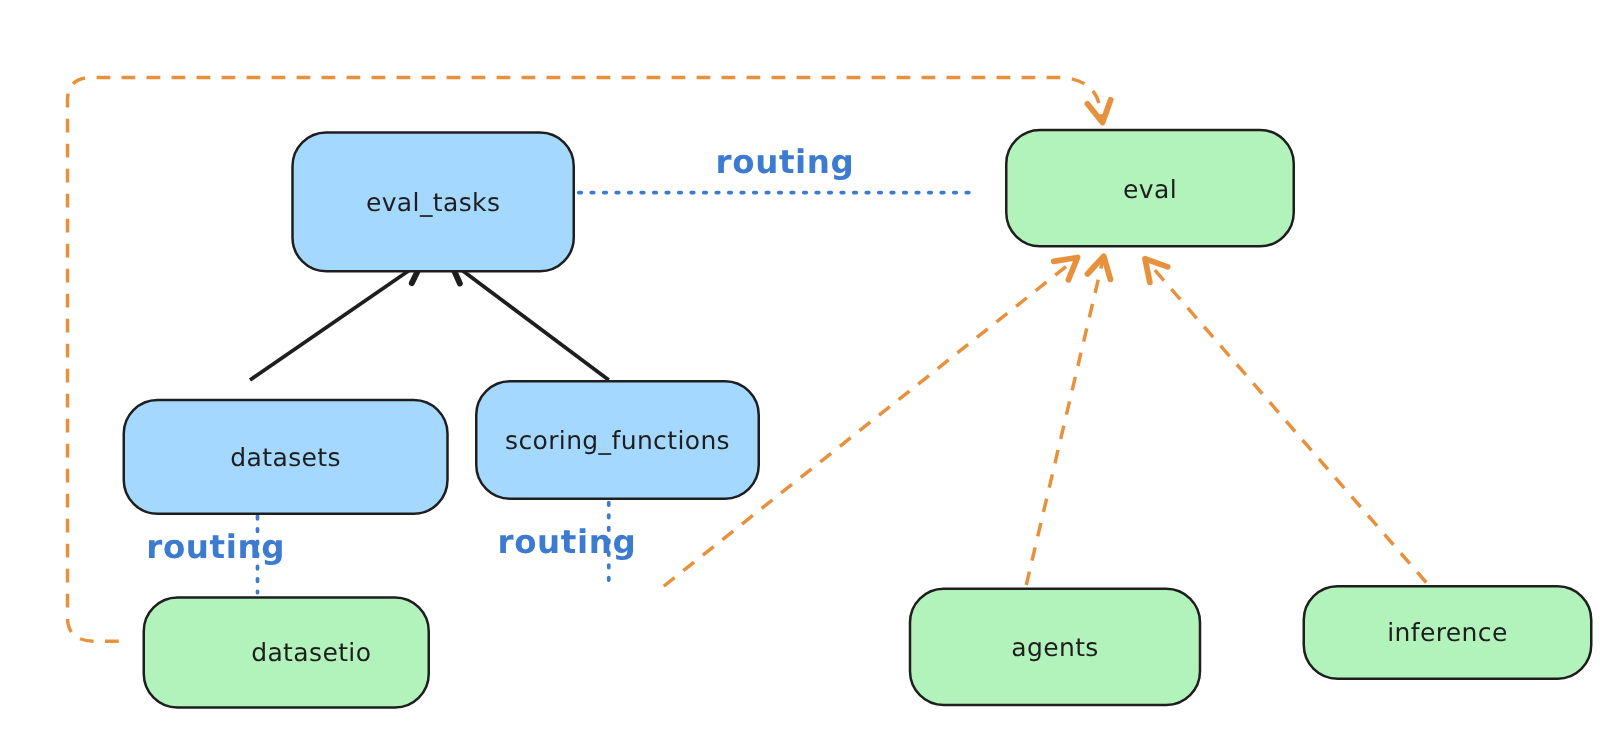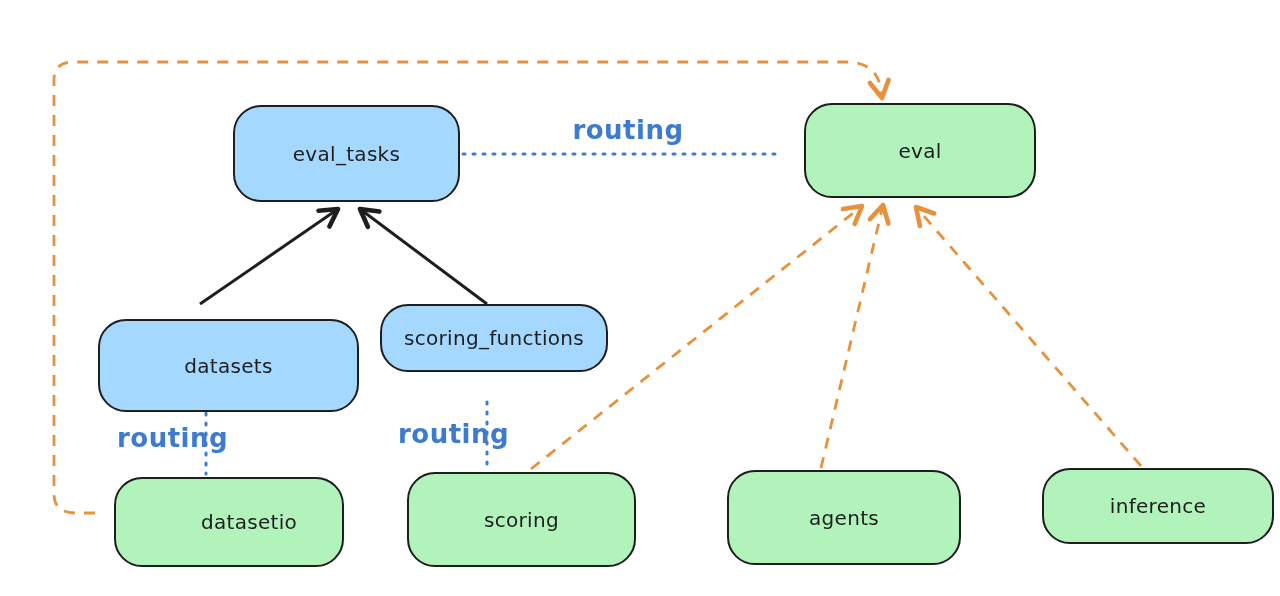--- a/index.html
+++ b/index.html
@@ -72,43 +72,40 @@
     <path class="edge dotted stroke-blue" d="M463,154 L783,154"></path>
     <path class="edge dotted stroke-blue" d="M206,403 L206,474"></path>
     <path class="edge dotted stroke-blue" d="M487,402 L487,469"></path>
 
     <path class="edge dashed stroke-orange" d="M95,513 L76,513 Q54,513 54,494 L54,80 Q54,62 74,62 L850,62 Q876,64 880,86 L882,98" marker-end="url(#arrow-orange)"></path>
     <path class="edge dashed stroke-orange" d="M531,469 L862,206" marker-end="url(#arrow-orange)"></path>
     <path class="edge dashed stroke-orange" d="M821,468 L883,205" marker-end="url(#arrow-orange)"></path>
     <path class="edge dashed stroke-orange" d="M1141,466 L916,207" marker-end="url(#arrow-orange)"></path>
   </svg>
 
-  <div class="node api" style="left:233px; top:105px; width:227px; height:97px;">
+  <div class="node api" style="left:233px; top:105px; width:227px; height:113px;">
     <span>eval_tasks</span>
   </div>
 
   <div class="node provider" style="left:785px; top:103px; width:232px; height:95px;">
     <span>eval</span>
   </div>
 
   <div class="node api" style="left:98px; top:319px; width:261px; height:93px;">
     <span>datasets</span>
   </div>
 
-  <div class="node api" style="left:380px; top:304px; width:228px; height:68px;">
+  <div class="node api" style="left:380px; top:304px; width:228px; height:96px;">
     <span>scoring_functions</span>
   </div>
 
   <div class="node provider" style="left:95px; top:477px; width:230px; height:90px;padding-left:40px;">
     <span>datasetio</span>
   </div>
 
-  <div class="node provider" style="left:388px; top:472px; width:229px; height:95px;">
-    <span>scoring</span>
-  </div>
 
   <div class="node provider" style="left:708px; top:470px; width:234px; height:95px;">
     <span>agents</span>
   </div>
 
   <div class="node provider" style="left:1023px; top:468px; width:232px; height:76px;">
     <span>inference</span>
   </div>
 
   <div class="edge-label" style="left:568px; top:115px; width:120px;">routing</div>

